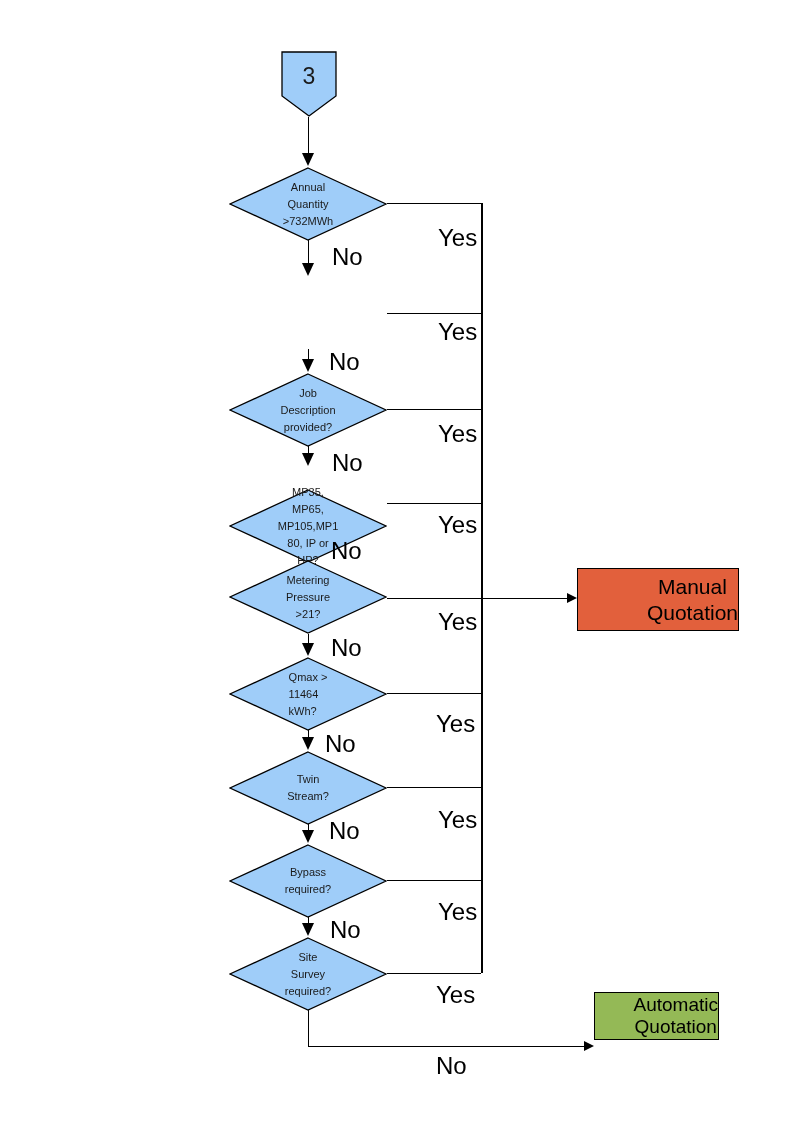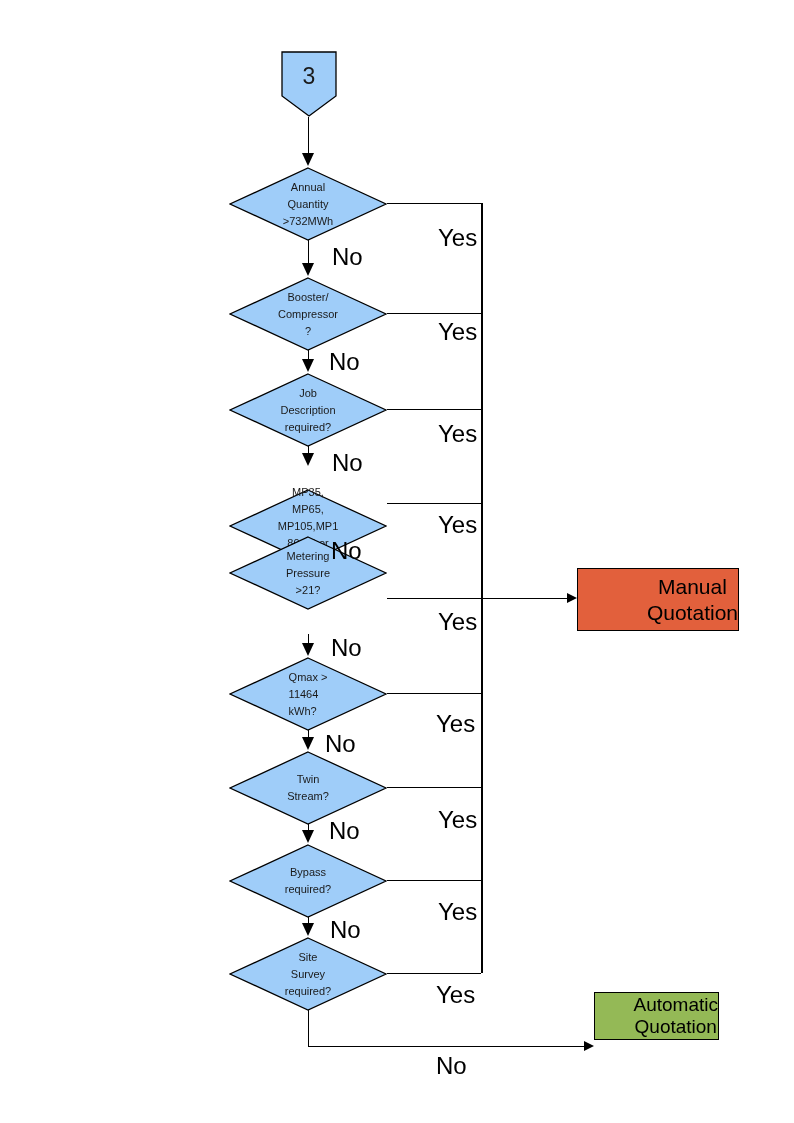--- a/index.html
+++ b/index.html
@@ -106,47 +106,39 @@
   <div class="arr-right" style="left:584px;top:1041px;"></div>
 
   <div class="decision" style="left:229px;top:167px;">
     <svg width="158" height="74" viewBox="0 0 158 74">
         <polygon class="shape-fill" points="79,1 157,37 79,73 1,37" fill="#9fcdf9" stroke="#000000" stroke-width="1.3"></polygon>
       </svg>
     <div class="dlabel">Annual
 Quantity
 &gt;732MWh</div>
   </div>
-  <div class="decision" style="left:229px;top:277px;">
-    <svg width="158" height="74" viewBox="0 0 158 74">
-        <polygon class="shape-fill" points="79,1 157,37 79,73 1,37" fill="#9fcdf9" stroke="#000000" stroke-width="1.3"></polygon>
-      </svg>
-    <div class="dlabel">Booster/
-Compressor
-?</div>
-  </div>
   <div class="decision" style="left:229px;top:373px;">
     <svg width="158" height="74" viewBox="0 0 158 74">
         <polygon class="shape-fill" points="79,1 157,37 79,73 1,37" fill="#9fcdf9" stroke="#000000" stroke-width="1.3"></polygon>
       </svg>
     <div class="dlabel">Job
 Description
-required?</div>
+provided?</div>
   </div>
   <div class="decision" style="left:229px;top:489px;">
     <svg width="158" height="74" viewBox="0 0 158 74">
         <polygon class="shape-fill" points="79,1 157,37 79,73 1,37" fill="#9fcdf9" stroke="#000000" stroke-width="1.3"></polygon>
       </svg>
     <div class="dlabel">MP35,
 MP65,
 MP105,MP1
 80, IP or
 HP?</div>
   </div>
-  <div class="decision" style="left:229px;top:536px;">
+  <div class="decision" style="left:229px;top:560px;">
     <svg width="158" height="74" viewBox="0 0 158 74">
         <polygon class="shape-fill" points="79,1 157,37 79,73 1,37" fill="#9fcdf9" stroke="#000000" stroke-width="1.3"></polygon>
       </svg>
     <div class="dlabel">Metering
 Pressure
 &gt;21?</div>
   </div>
   <div class="decision" style="left:229px;top:657px;">
     <svg width="158" height="74" viewBox="0 0 158 74">
         <polygon class="shape-fill" points="79,1 157,37 79,73 1,37" fill="#9fcdf9" stroke="#000000" stroke-width="1.3"></polygon>

